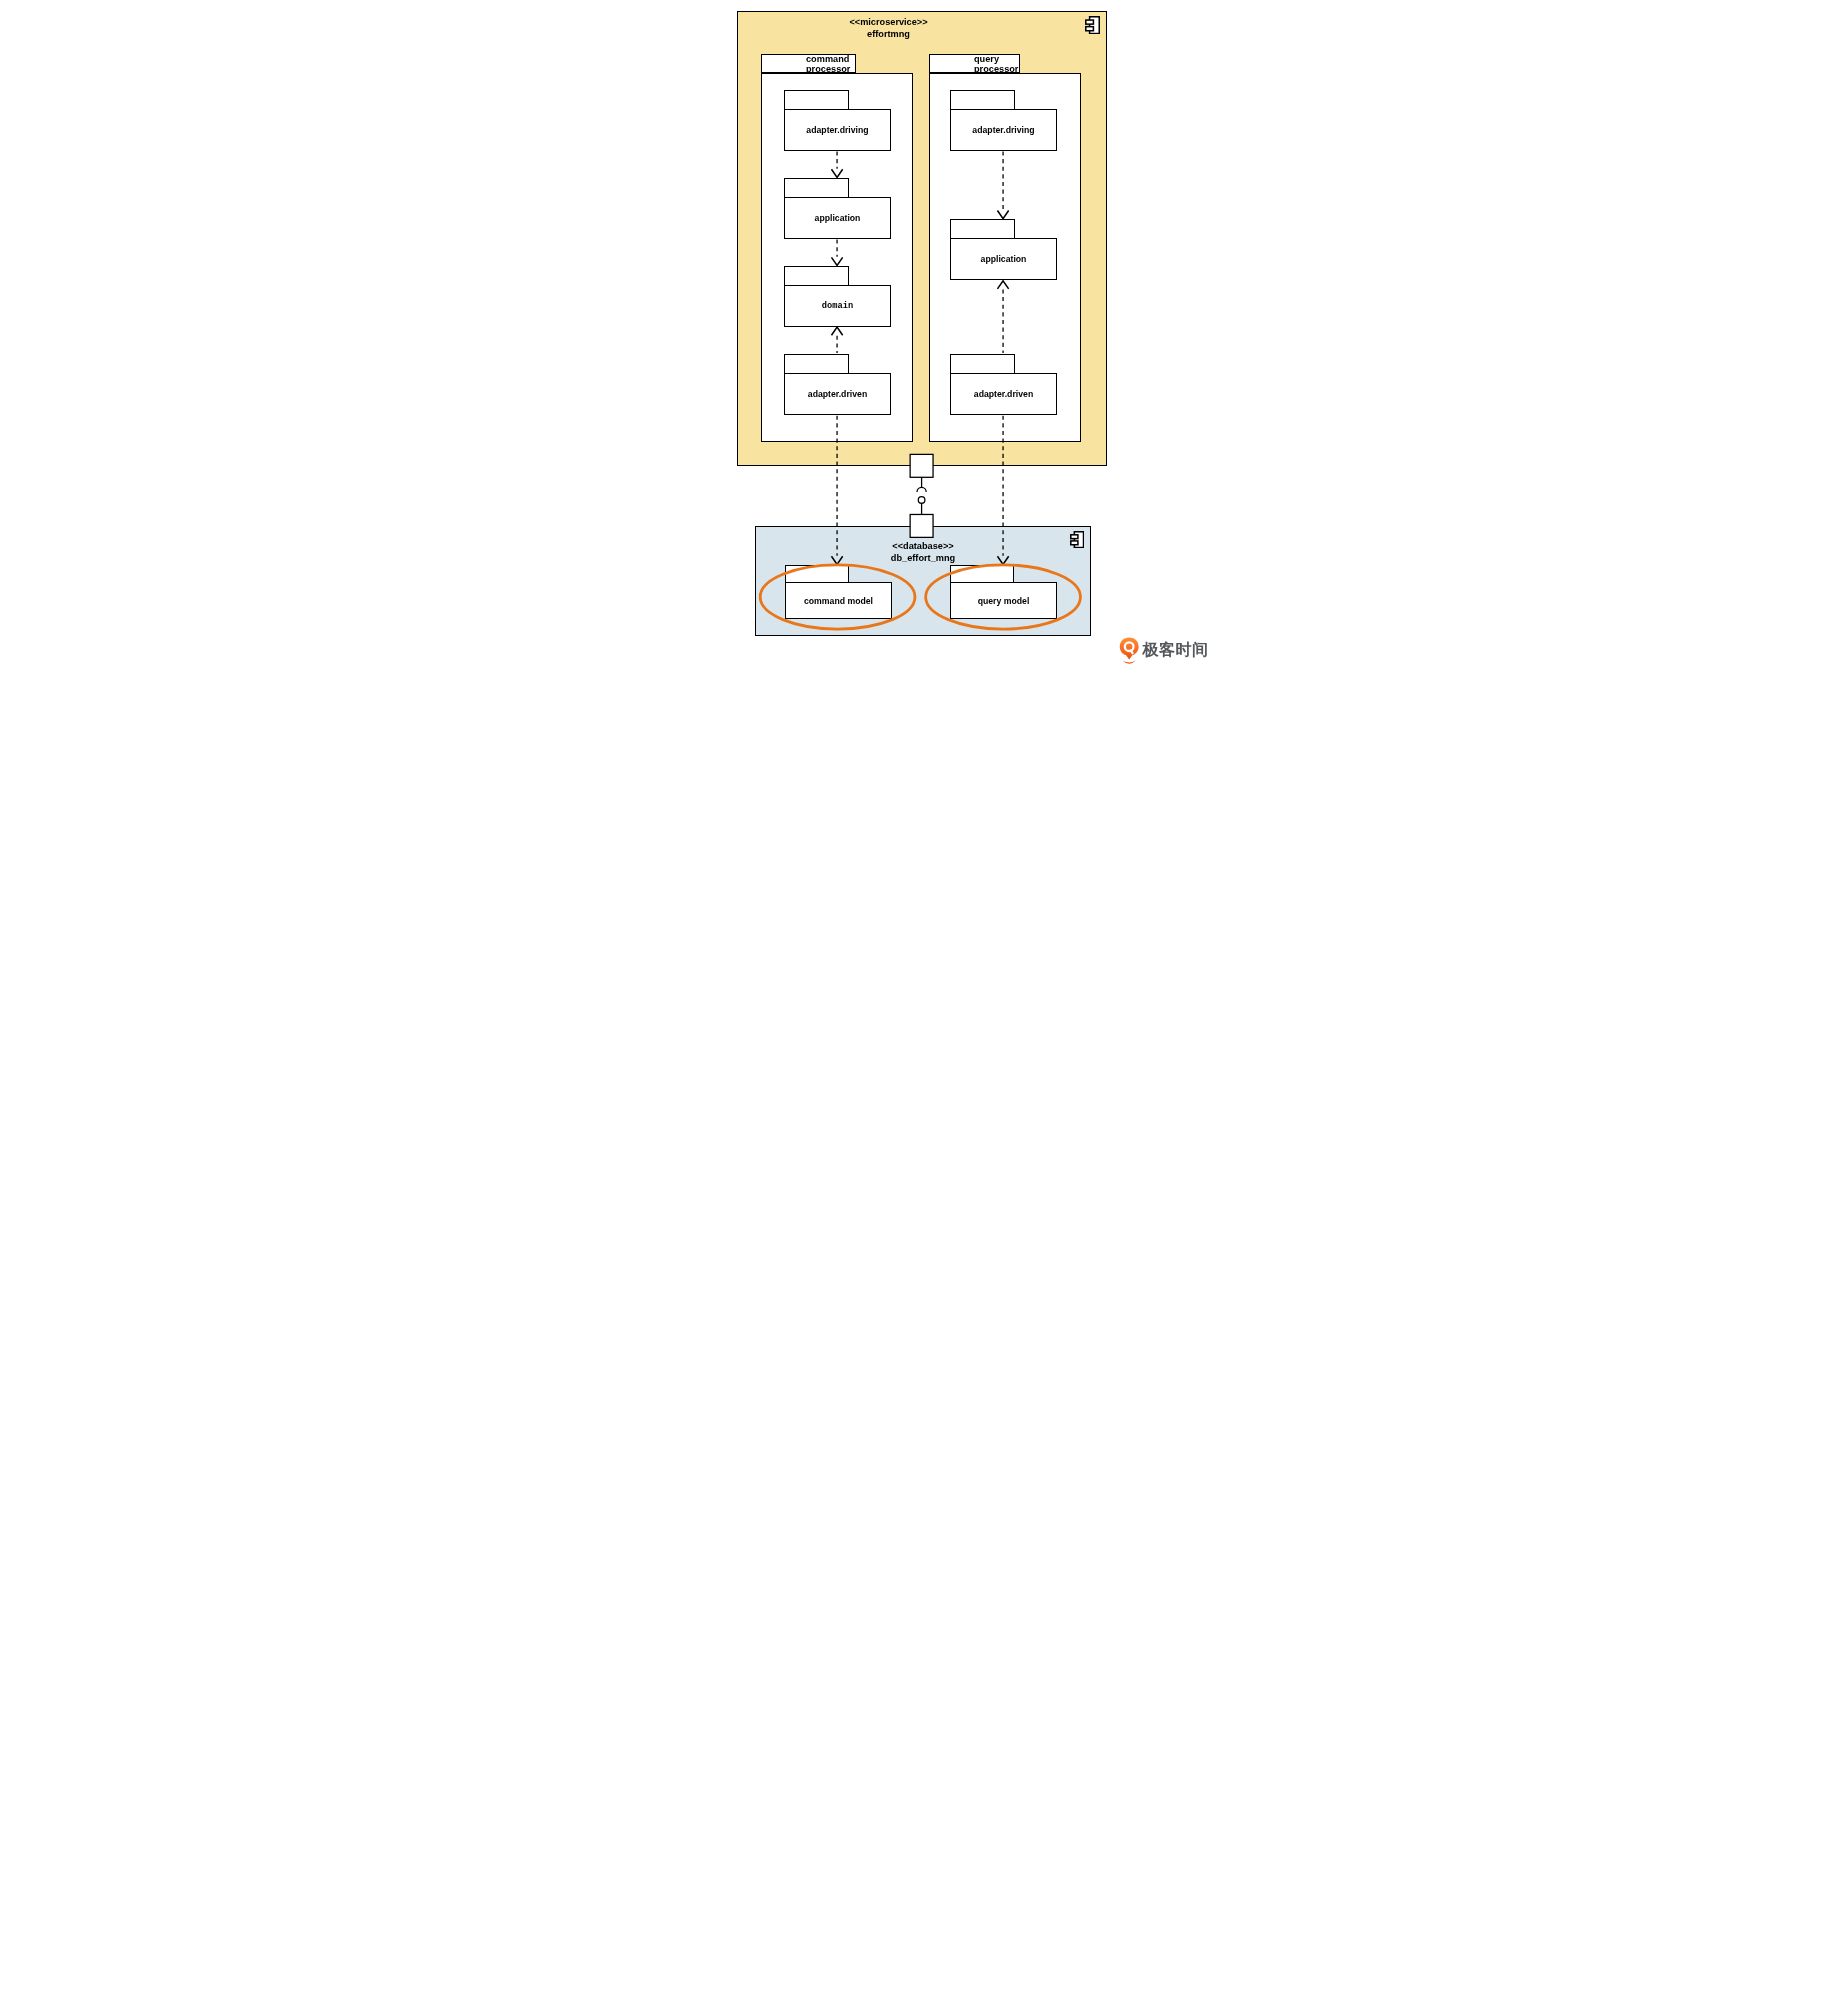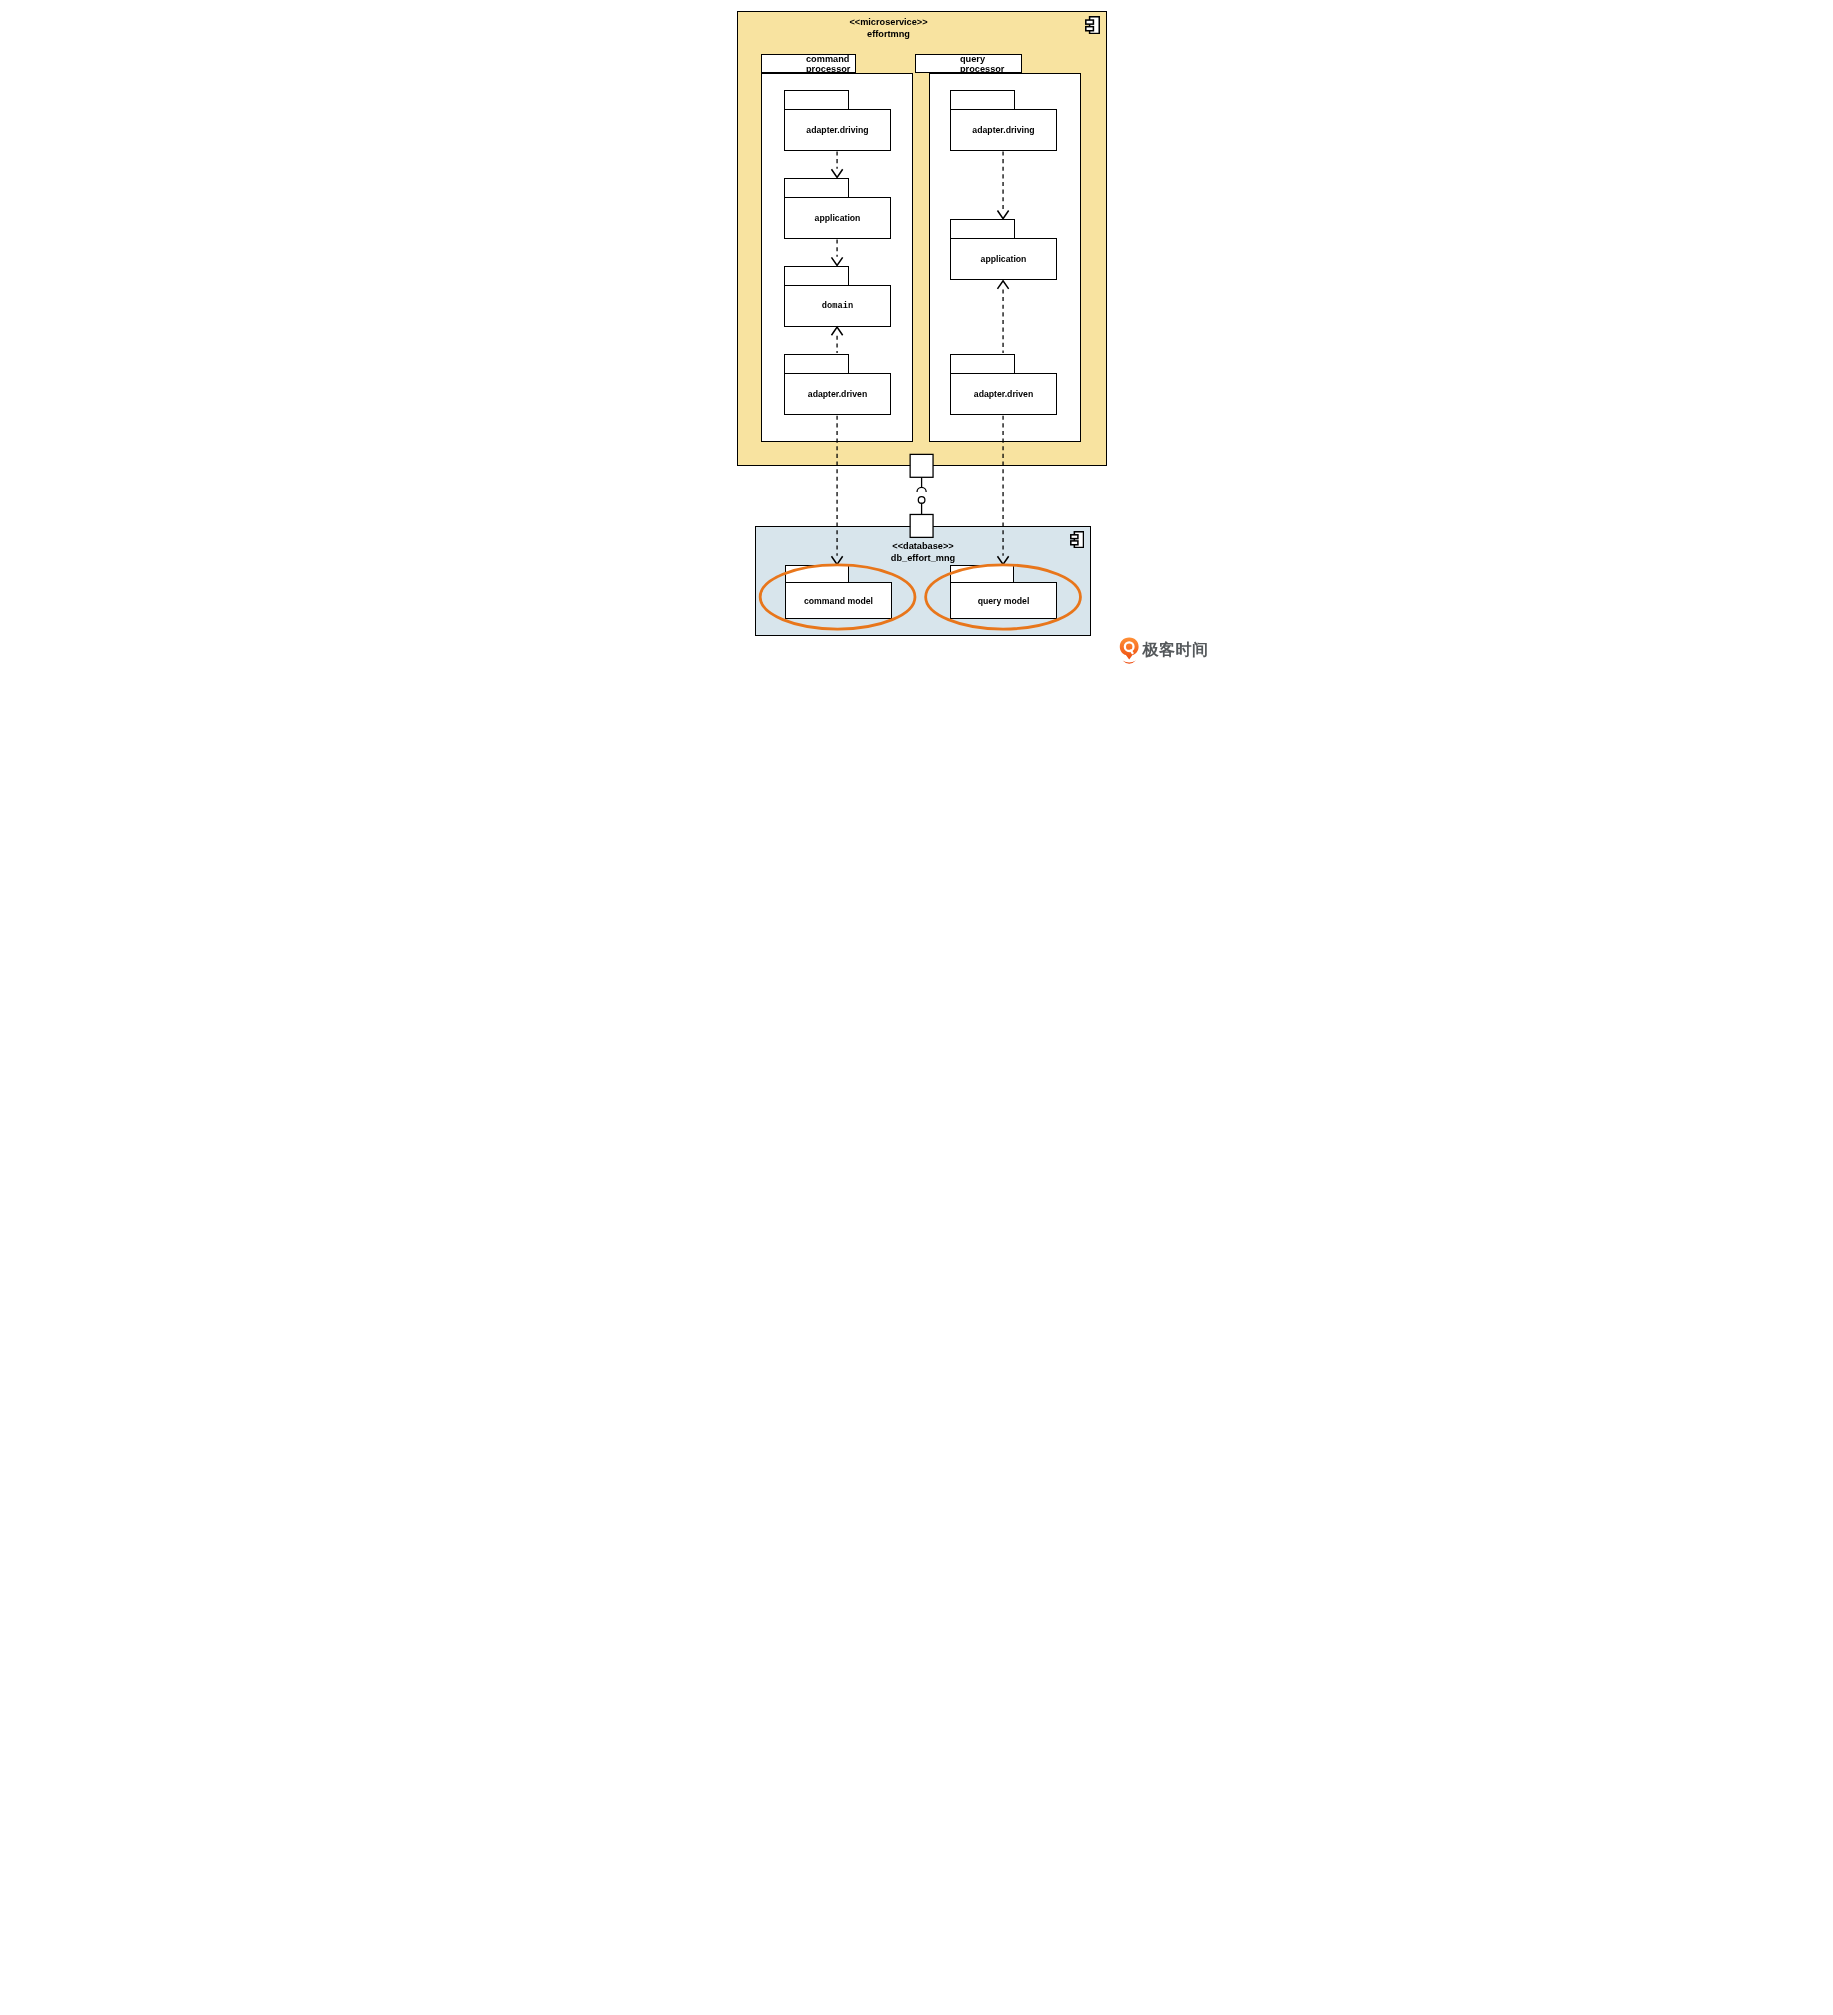--- a/index.html
+++ b/index.html
@@ -46,21 +46,21 @@
     <rect x="9" y="1.5" width="19" height="33" fill="#fff" stroke="#000" stroke-width="3"></rect>
     <rect x="1.5" y="8" width="15" height="8" fill="#fff" stroke="#000" stroke-width="3"></rect>
     <rect x="1.5" y="21" width="15" height="8" fill="#fff" stroke="#000" stroke-width="3"></rect>
   </svg>
 
   <div class="abs proc-tab" style="left:150px;top:54px;width:95px;">
     <span>command processor</span>
   </div>
   <div class="abs proc-body" style="left:150px;top:73px;width:152px;height:369px;"></div>
 
-  <div class="abs proc-tab" style="left:304px;top:54px;width:107px;">
+  <div class="abs proc-tab" style="left:318px;top:54px;width:91px;">
     <span>query processor</span>
   </div>
   <div class="abs proc-body" style="left:318px;top:73px;width:152px;height:369px;"></div>
 
   <div class="abs pkg" style="left:173px;top:90px;">
     <div class="pkg-tab" style="width:65px;height:19px;"></div>
     <div class="pkg-body" style="width:107px;height:42px;">
       <span class="pkg-label">adapter.driving</span>
     </div>
   </div>

